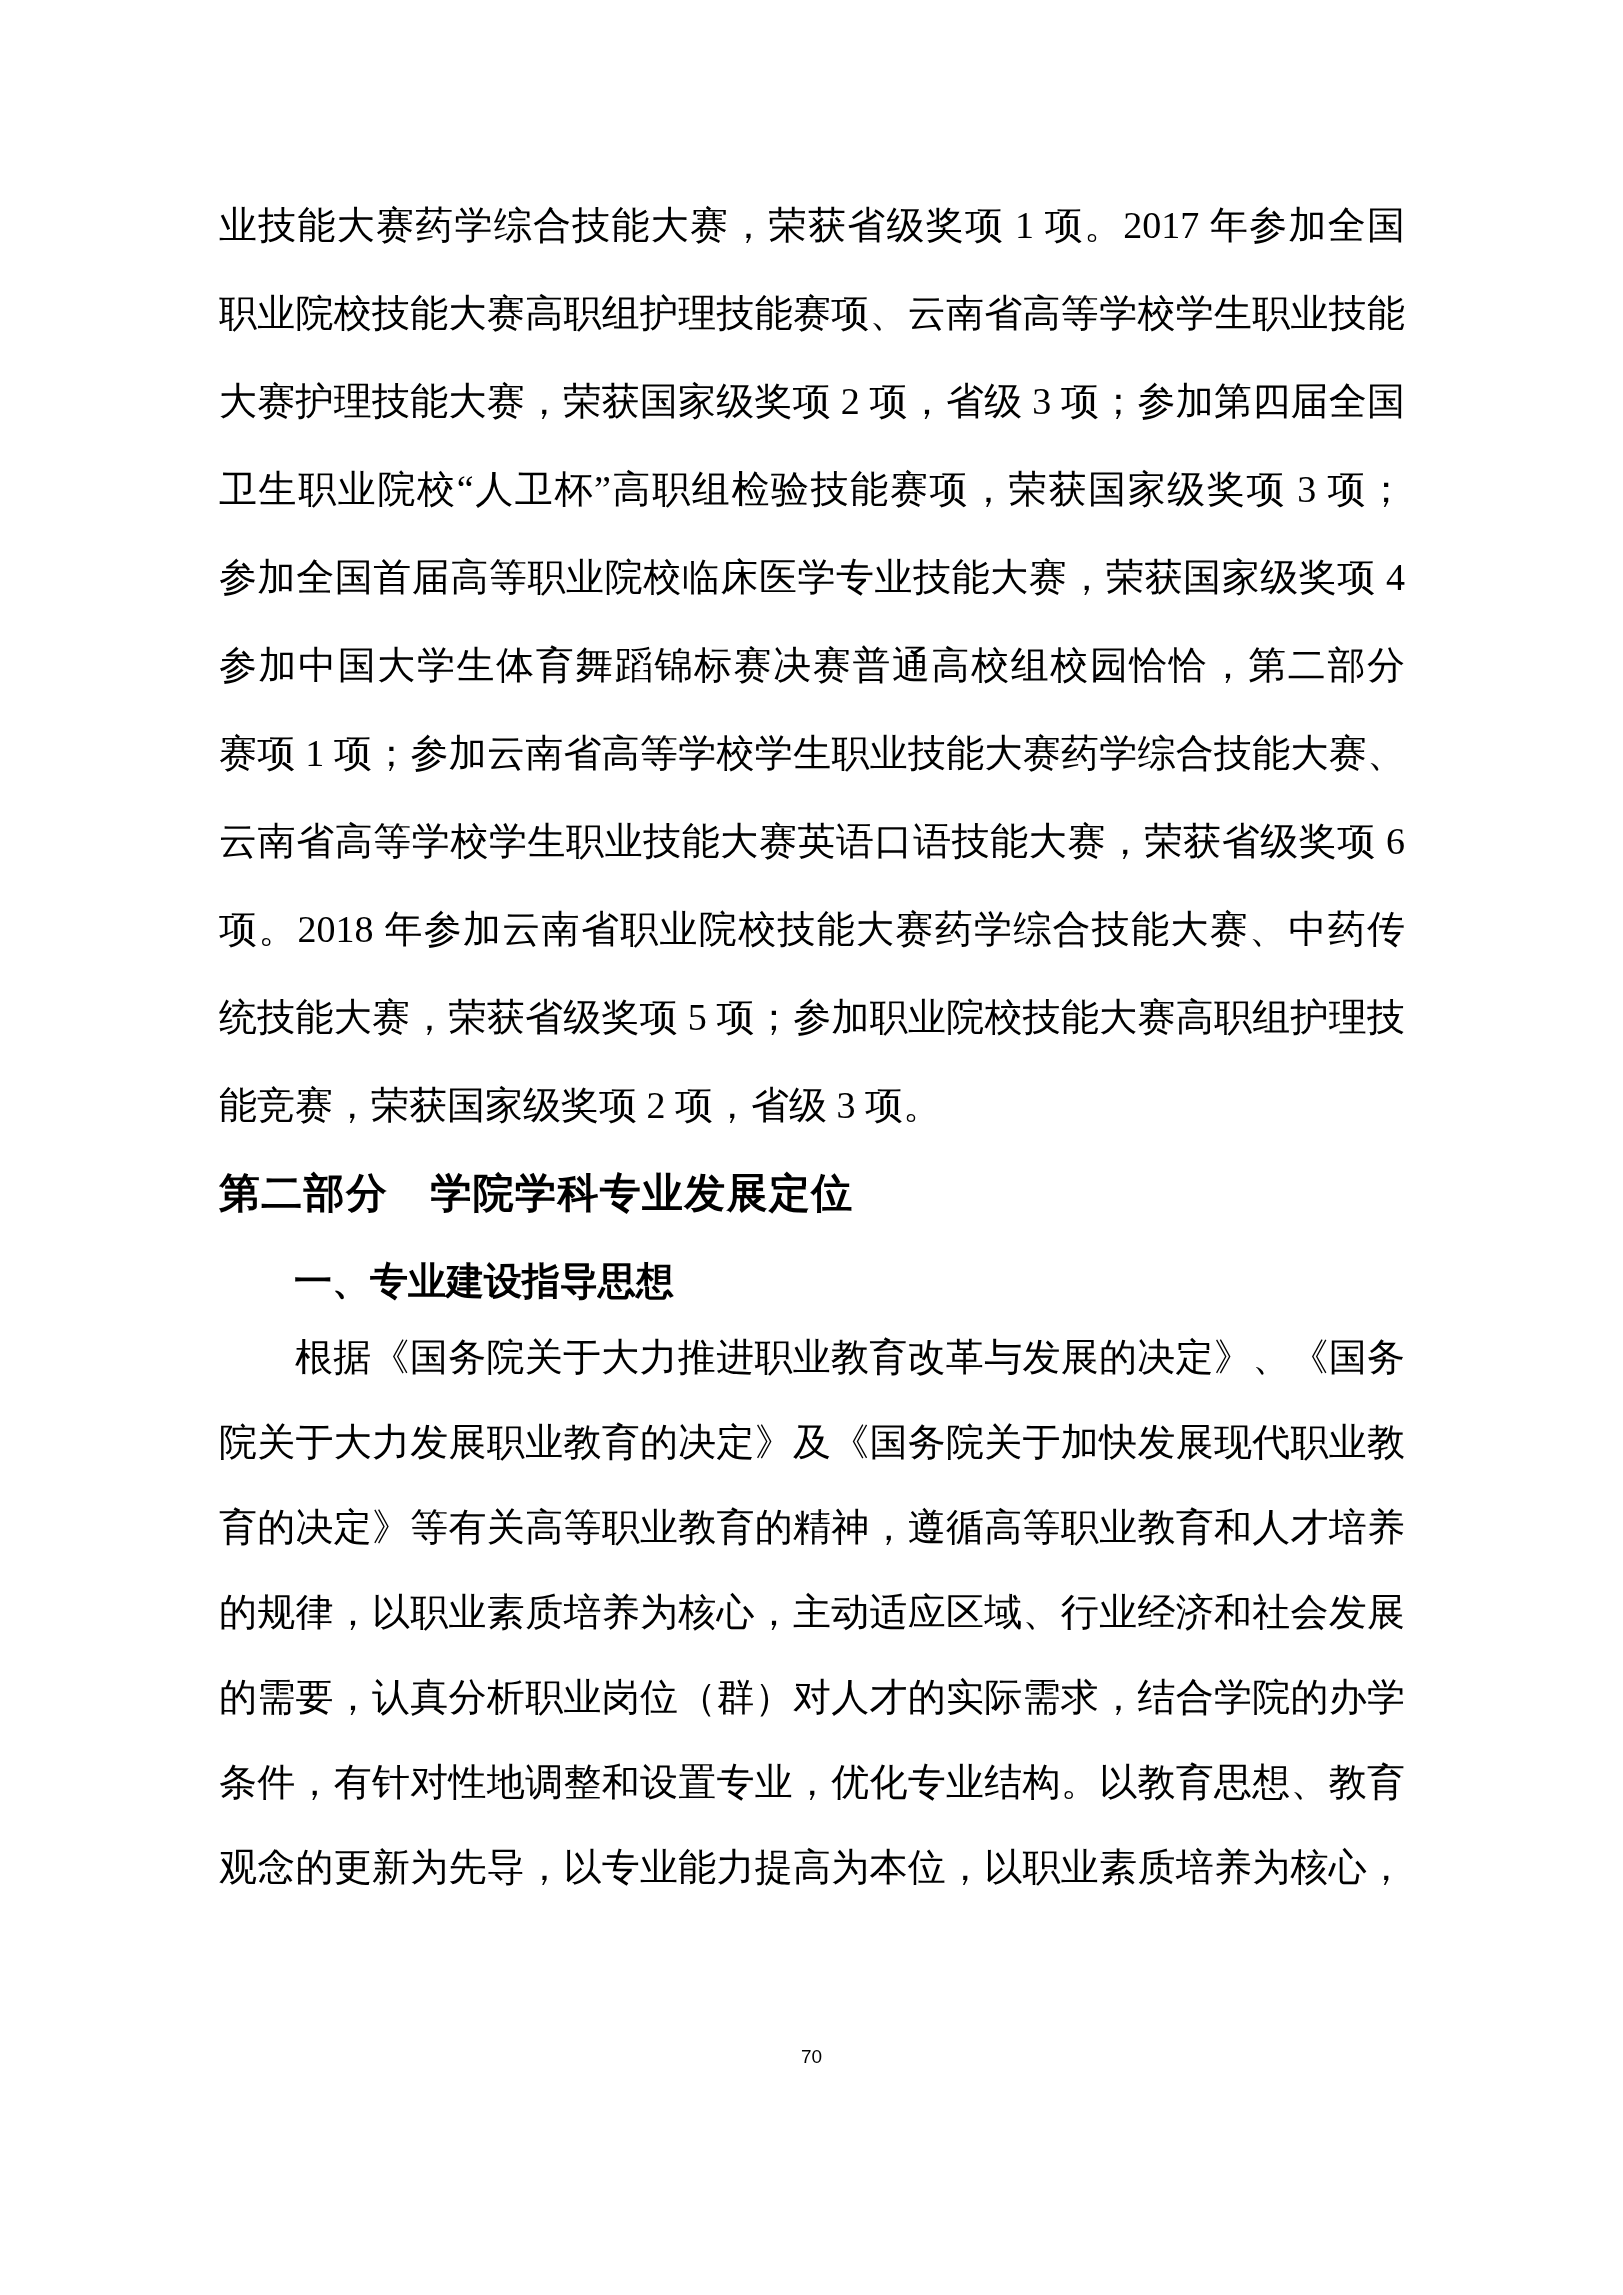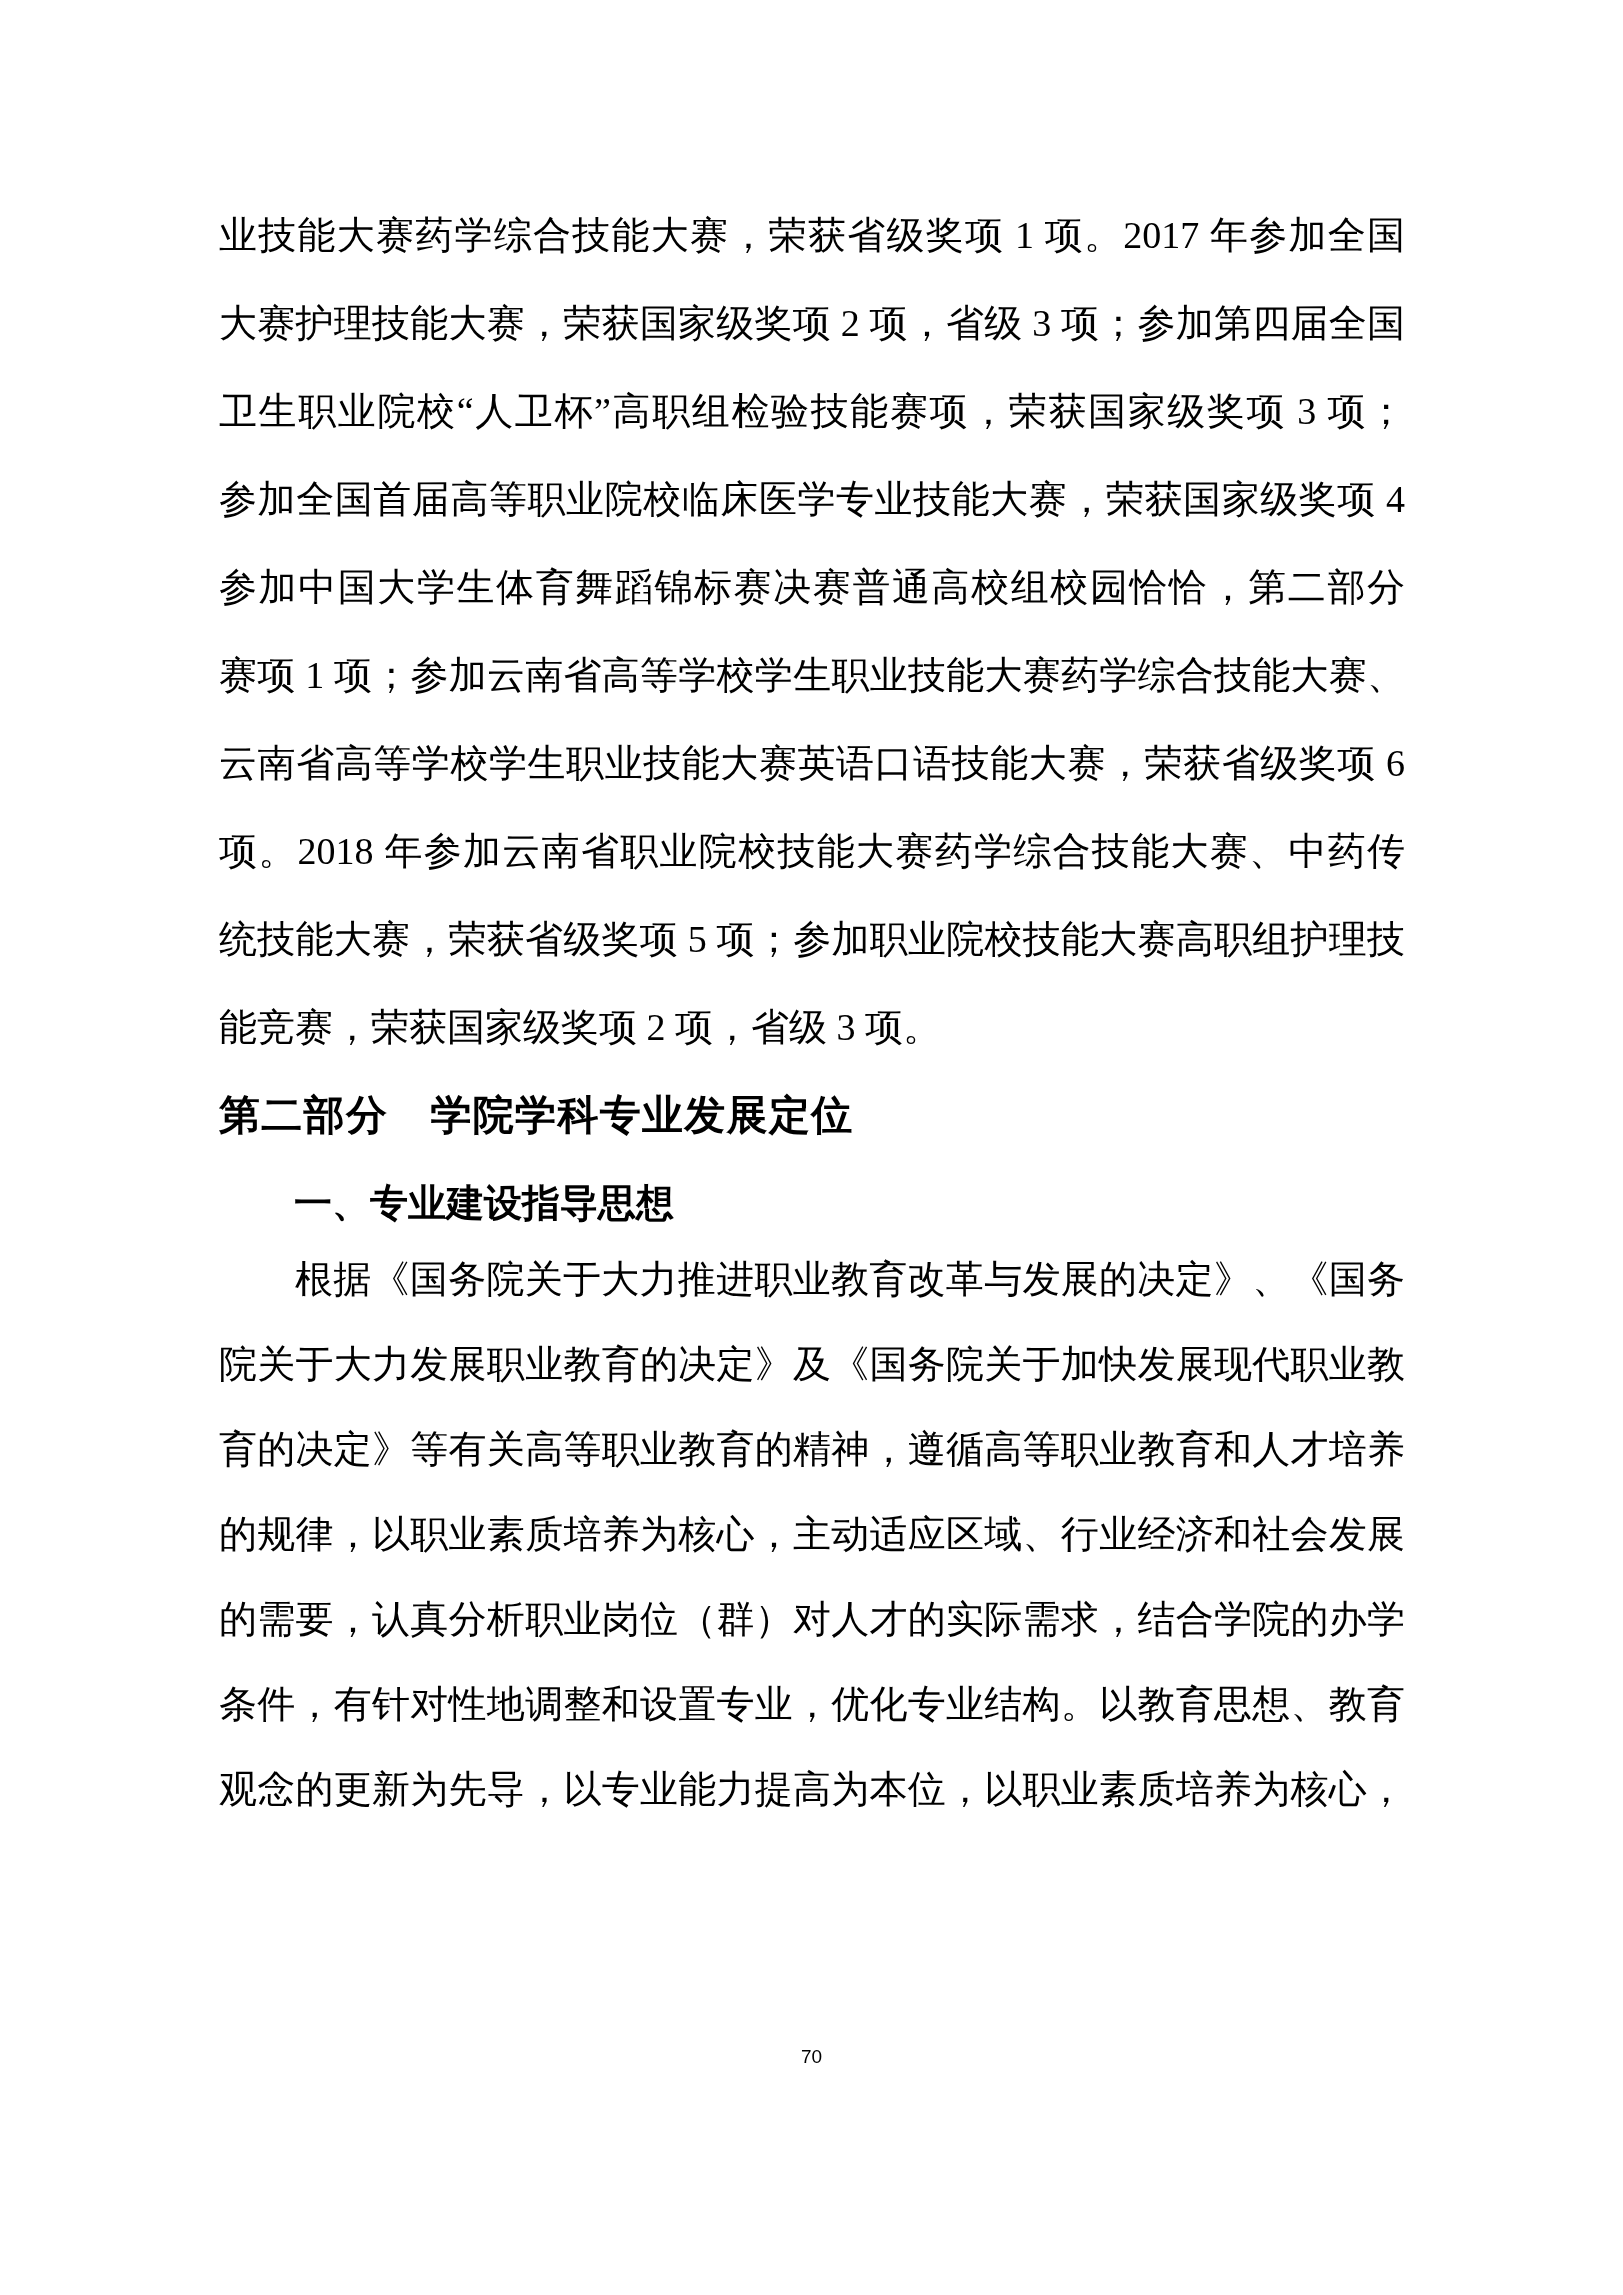--- a/index.html
+++ b/index.html
@@ -12,21 +12,21 @@
     width: 1623px;
     height: 2295px;
     background: #ffffff;
     color: #000000;
     font-family: "Liberation Serif", "DejaVu Serif", serif;
     overflow: hidden;
   }
   .content {
     position: absolute;
     left: 219px;
-    top: 191px;
+    top: 181px;
     width: 1186px;
   }
   .para1 .line {
     margin: 0;
     font-size: 38px;
     line-height: 88px;
     text-align: justify;
     text-align-last: justify;
     white-space: normal;
   }
@@ -76,20 +76,21 @@
   }
 </style>
 </head>
 <body>
 
 <div class="page">
   <div class="content">
 
     <div class="para1">
       <p class="line">业技能大赛药学综合技能大赛，荣获省级奖项 1 项。2017 年参加全国</p>
+      <p class="line">职业院校技能大赛高职组护理技能赛项、云南省高等学校学生职业技能</p>
       <p class="line">大赛护理技能大赛，荣获国家级奖项 2 项，省级 3 项；参加第四届全国</p>
       <p class="line">卫生职业院校“人卫杯”高职组检验技能赛项，荣获国家级奖项 3 项；</p>
       <p class="line">参加全国首届高等职业院校临床医学专业技能大赛，荣获国家级奖项 4</p>
       <p class="line">参加中国大学生体育舞蹈锦标赛决赛普通高校组校园恰恰，第二部分</p>
       <p class="line">赛项 1 项；参加云南省高等学校学生职业技能大赛药学综合技能大赛、</p>
       <p class="line">云南省高等学校学生职业技能大赛英语口语技能大赛，荣获省级奖项 6</p>
       <p class="line">项。2018 年参加云南省职业院校技能大赛药学综合技能大赛、中药传</p>
       <p class="line">统技能大赛，荣获省级奖项 5 项；参加职业院校技能大赛高职组护理技</p>
       <p class="line short-last">能竞赛，荣获国家级奖项 2 项，省级 3 项。</p>
     </div>

